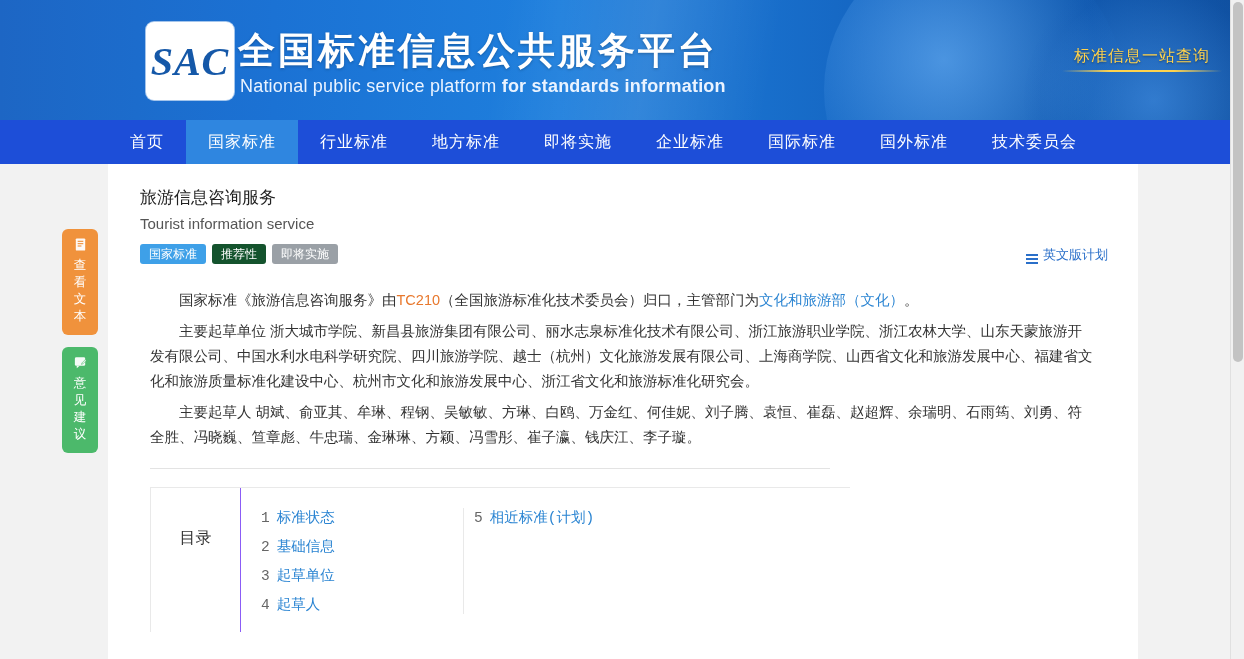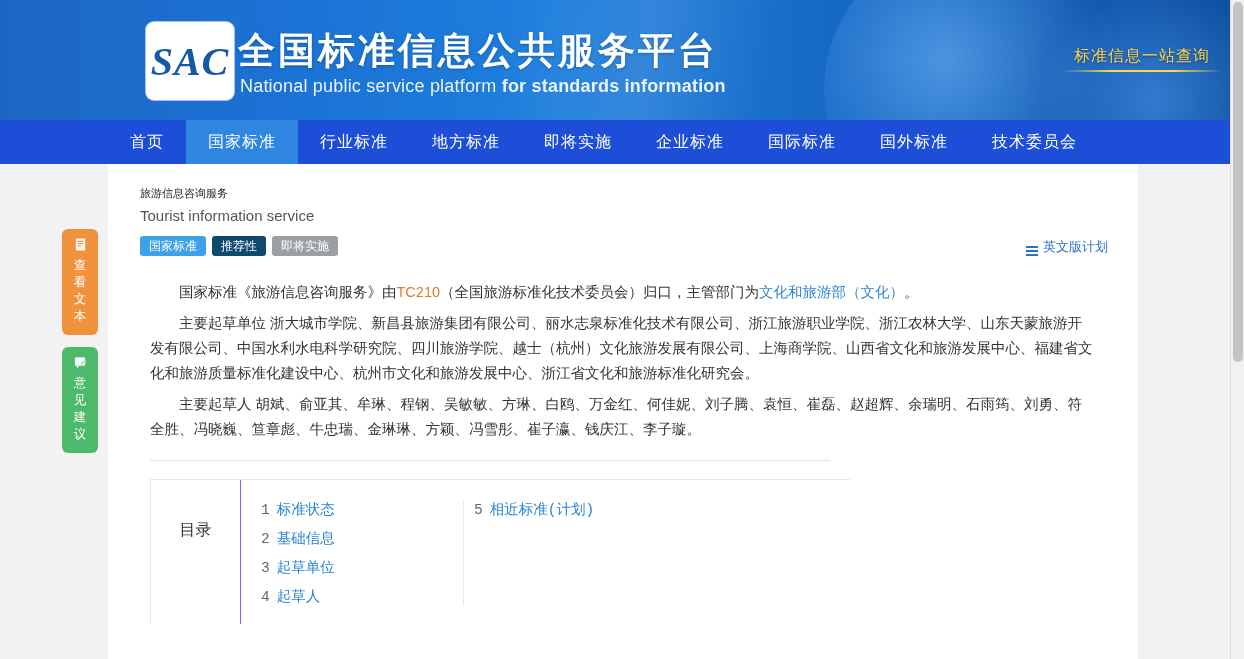--- a/index.html
+++ b/index.html
@@ -119,21 +119,21 @@
   }
   .content-card {
     position: absolute;
     left: 108px; top: 0;
     width: 1030px;
     min-height: 495px;
     background: #ffffff;
     padding: 22px 30px 0 30px;
   }
   .doc-title {
-    font-size: 11px;
+    font-size: 17px;
     color: #222;
     margin: 0 0 6px 2px;
     font-weight: normal;
   }
   .doc-subtitle {
     font-size: 15px;
     color: #555;
     margin: 0 0 12px 2px;
   }
   .tag-row {
@@ -144,21 +144,21 @@
     position: relative;
   }
   .tag {
     font-size: 12px;
     color: #ffffff;
     padding: 3px 9px;
     border-radius: 3px;
     line-height: 1.2;
   }
   .tag.blue { background: #3ea0e8; }
-  .tag.green { background: #0c4a6e; text-align: center; }
+  .tag.green { background: #14532d; text-align: center; }
   .tag.grey { background: #9aa0a6; }
   .en-plan {
     position: absolute;
     right: 0; top: 2px;
     color: #2a6fc9;
     font-size: 13px;
     cursor: pointer;
     display: flex; align-items: flex-end; gap: 5px;
   }
   .en-plan .lines {

